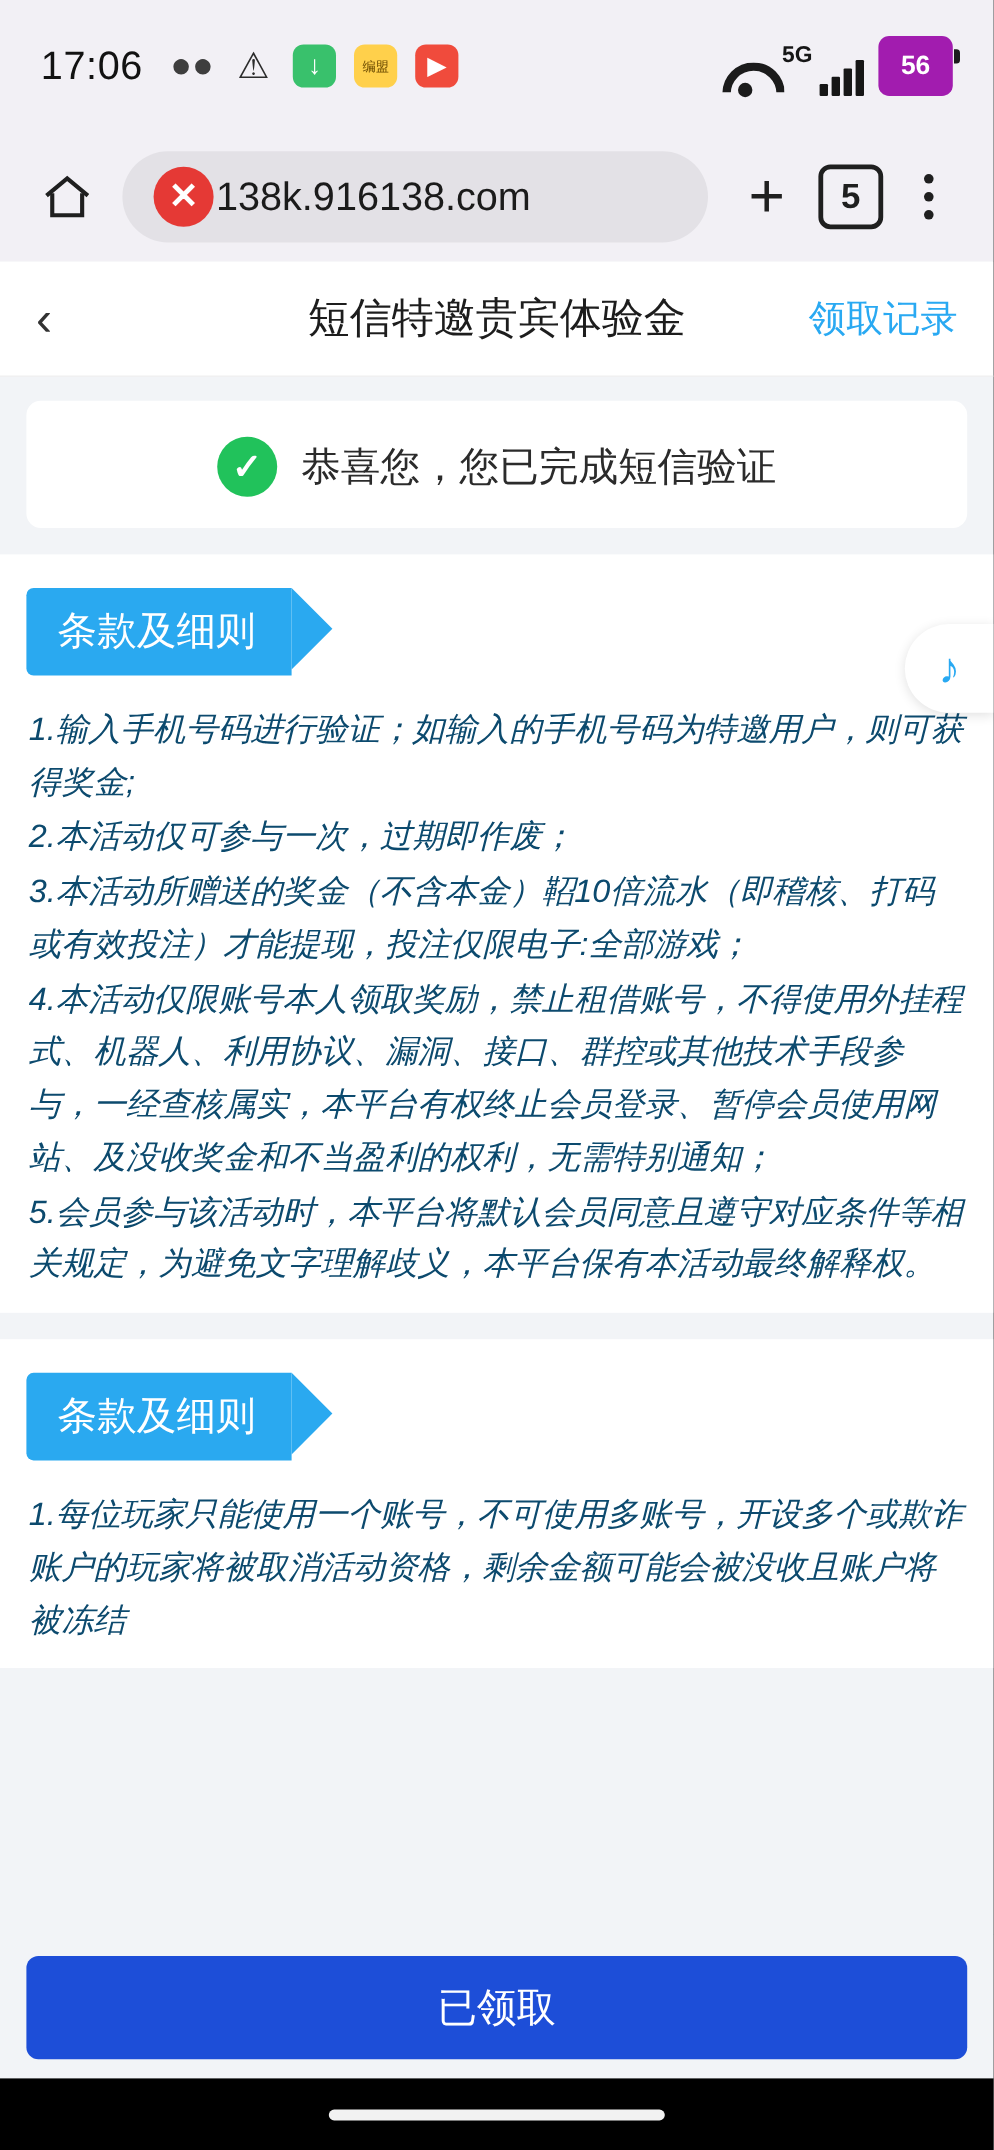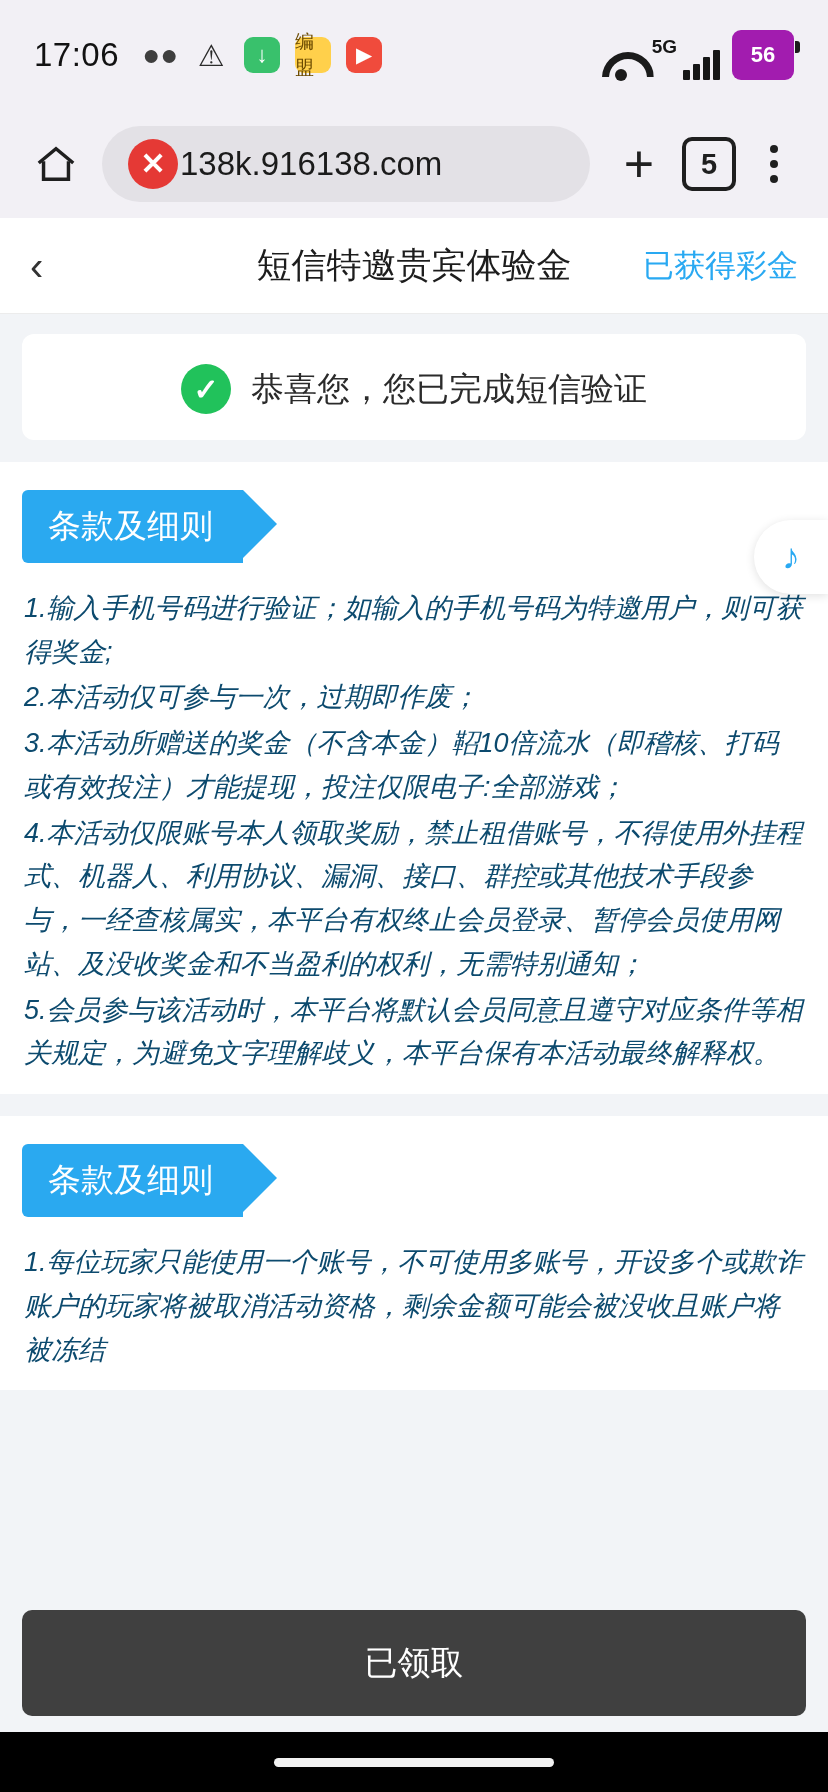--- a/index.html
+++ b/index.html
@@ -27,21 +27,21 @@
   .sb-time {
     font-size: 33px; color: #121212; font-weight: 500;
     letter-spacing: .5px;
     margin-right: 22px;
   }
   .sb-icons-left { display: flex; align-items: center; gap: 13px; }
   .sb-ic { width: 38px; height: 38px; display: flex; align-items: center; justify-content: center; }
   .ic-wechat { color: #3e3e3e; font-size: 30px; }
   .ic-warn { color: #2b2b2b; font-size: 30px; }
   .ic-green { width: 36px; height: 36px; border-radius: 9px; background: #39c16c; color: #fff; font-size: 22px; display:flex; align-items:center; justify-content:center; }
-  .ic-yel { width: 36px; height: 36px; border-radius: 9px; background: #ffd04b; color: #6b4a00; font-size: 19px; display:flex; align-items:center; justify-content:center; }
+  .ic-yel { width: 36px; height: 36px; border-radius: 9px; background: #ffd04b; color: #6b4a00; font-size: 11px; display:flex; align-items:center; justify-content:center; }
   .ic-red { width: 36px; height: 36px; border-radius: 9px; background: #f04b3c; color: #fff; font-size: 21px; display:flex; align-items:center; justify-content:center; }
   .sb-right { margin-left: auto; display: flex; align-items: flex-end; gap: 12px; }
   .wifi { width: 38px; height: 30px; position: relative; }
   .wifi::before{
     content:""; position:absolute; left:0; top:2px; width:38px; height:38px;
     border:7px solid #1b1b1b; border-radius:50%;
     clip-path: polygon(0 0, 100% 0, 100% 48%, 0 48%);
   }
   .wifi::after{
     content:""; position:absolute; left:13px; top:19px; width:12px; height:12px;
@@ -189,22 +189,22 @@
     color: #29a9f2; font-size: 36px;
   }
 
   
   .footer {
     flex: 0 0 auto;
     background: #f2f4f7;
     padding: 18px 22px 16px 22px;
   }
   .claim-btn {
-    width: 100%; height: 106px;
-    background: #404040;
+    width: 100%; height: 86px;
+    background: #1d4ed8;
     color: #fff;
     border: none;
     border-radius: 10px;
     font-size: 33px;
     font-family: "Liberation Sans", sans-serif;
     display:flex; align-items:center; justify-content:center;
   }
   .navbar {
     flex: 0 0 auto;
     height: 60px; background:#000;
@@ -262,21 +262,21 @@
         <i></i>
         <i></i>
         <i></i>
       </div>
   </div>
 
   <div class="pagehead">
     <div class="pagehead-inner">
       <div class="back-ic">‹</div>
       <div class="page-title">短信特邀贵宾体验金</div>
-      <div class="head-link">已获得彩金</div>
+      <div class="head-link">领取记录</div>
     </div>
   </div>
 
   <div class="content">
 
     <div class="card">
       <div class="succ-row">
         <div class="succ-ic">✓</div>
         <div class="succ-txt">恭喜您，您已完成短信验证</div>
       </div>

